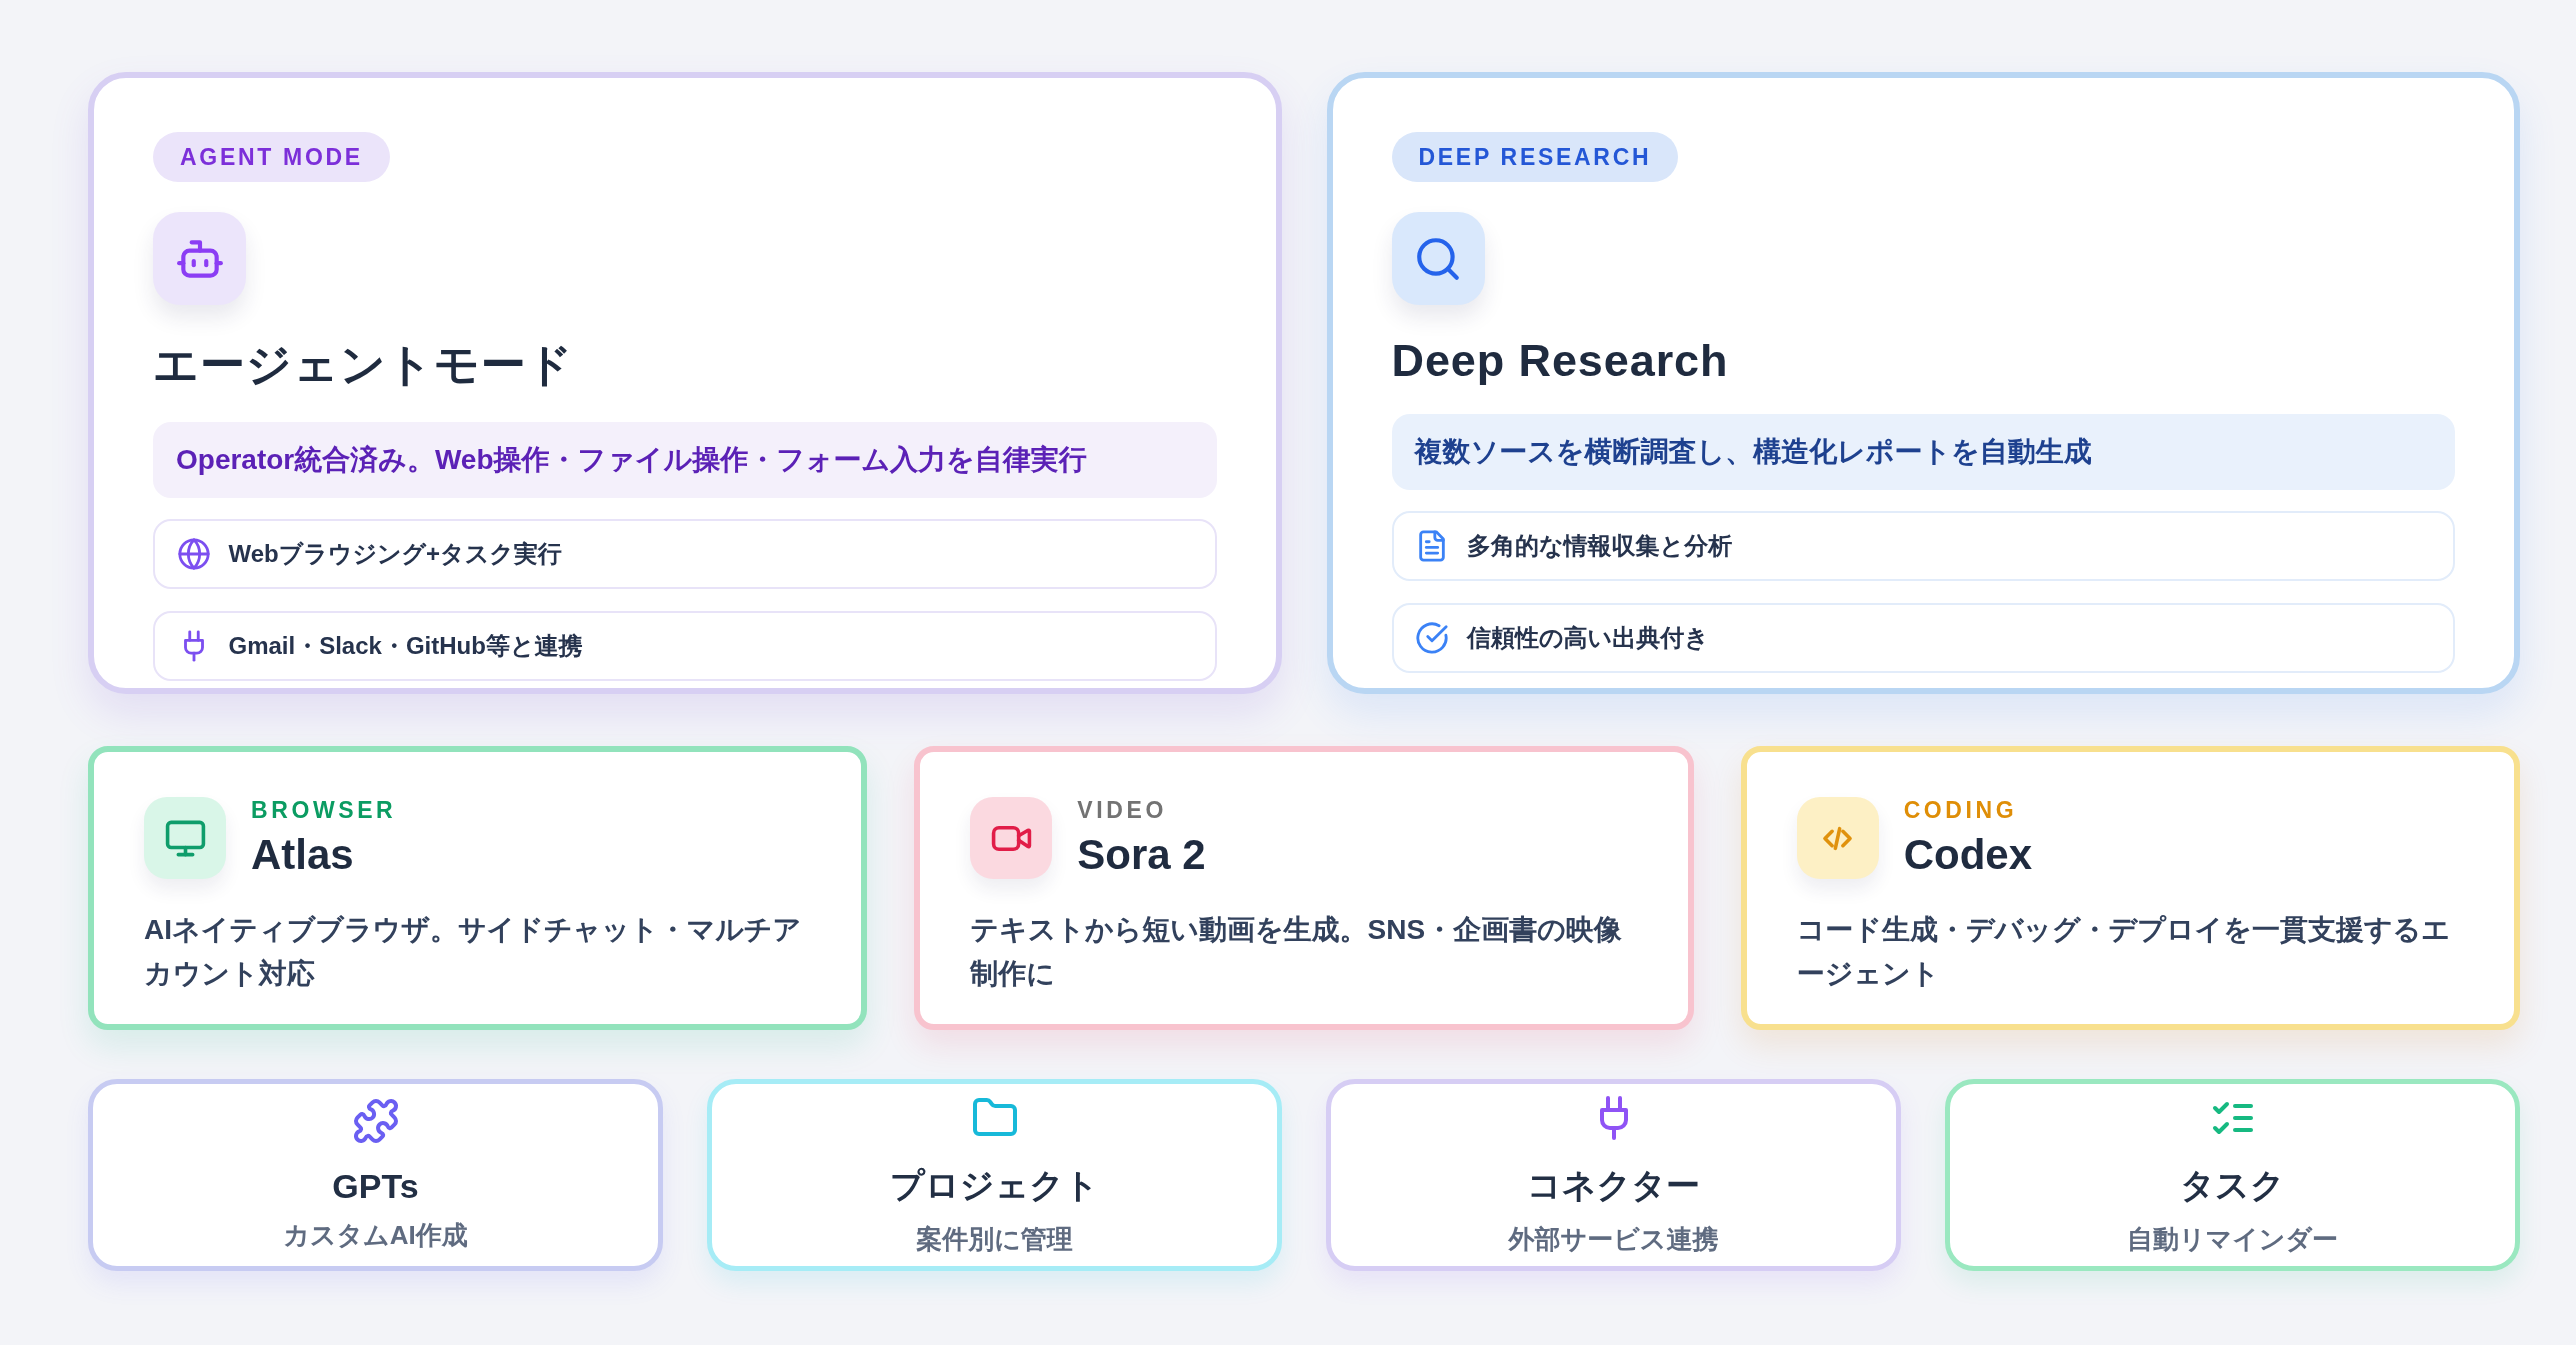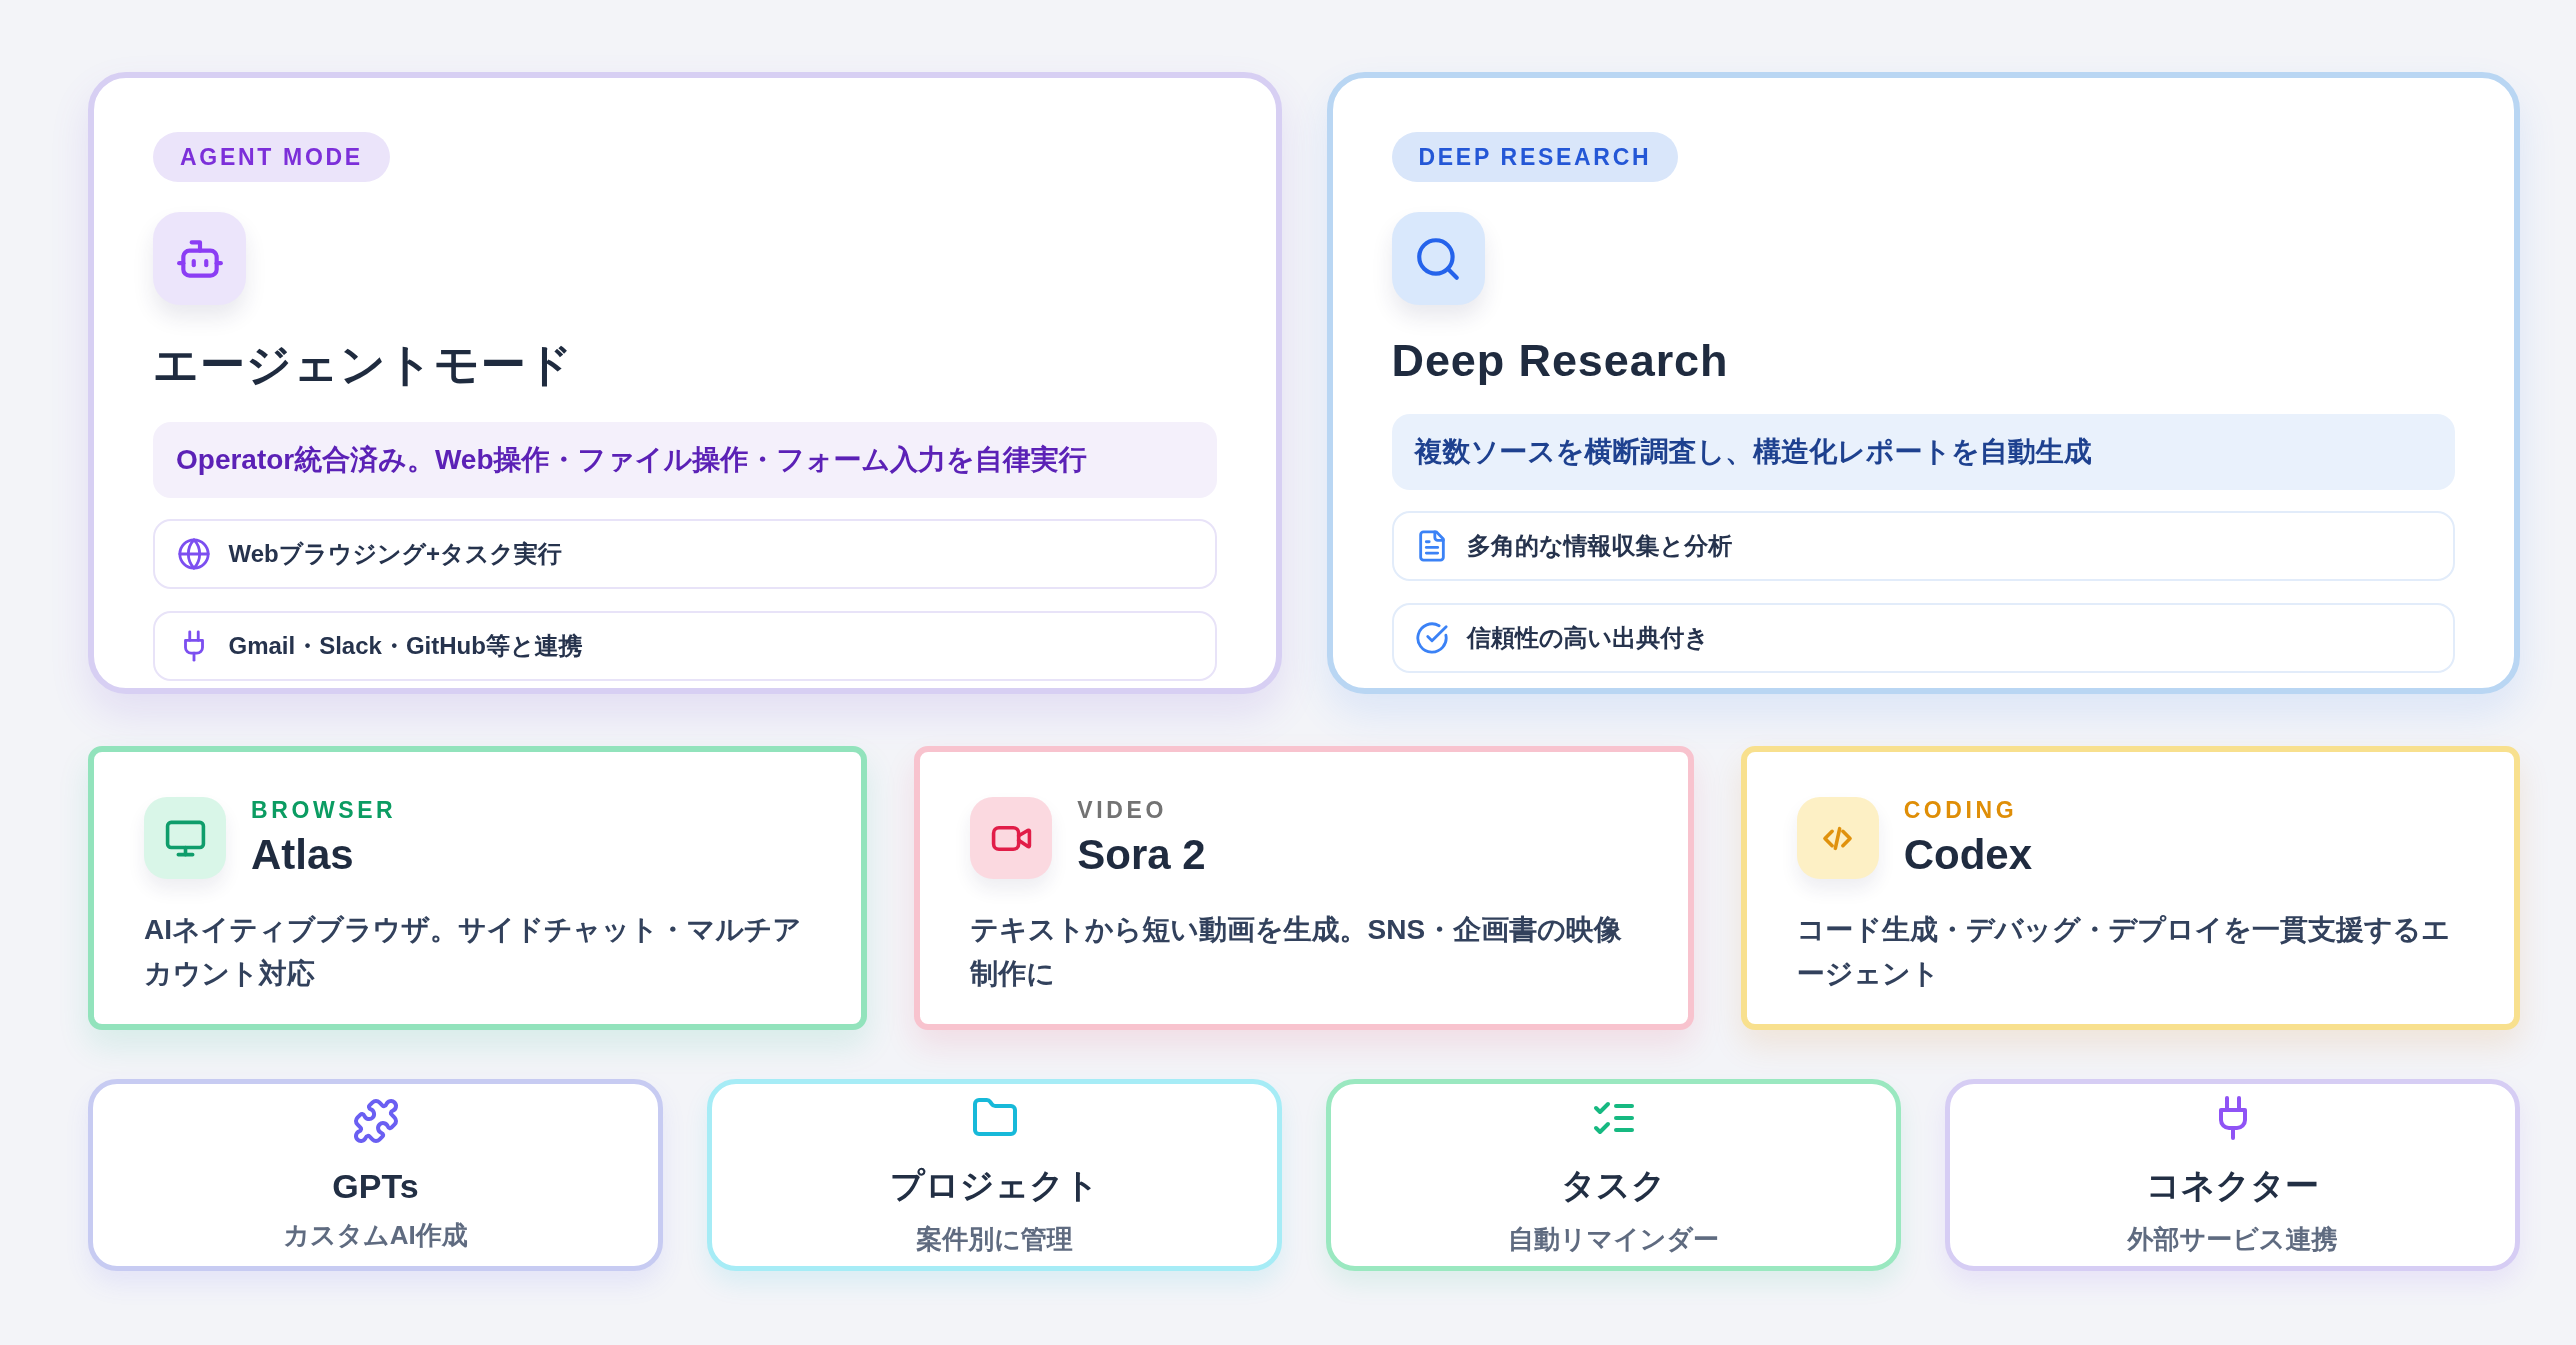--- a/index.html
+++ b/index.html
@@ -67,21 +67,21 @@
   .agent .feature-row{border:2.7px solid #e8e3f8;}
   .research .feature-row{border:2.7px solid #e2ecfa;}
   .feature-icon{display:flex;align-items:center;}
   .agent .feature-icon{color:#7c4ff0;}
   .research .feature-icon{color:#3b82f6;}
   .feature-label{font-size:24px;font-weight:700;color:#26334d;}
   
   .row-products{margin-top:52px;display:grid;grid-template-columns:repeat(3,1fr);gap:47px;}
   .product-card{
     height:284px;box-sizing:border-box;
-    background:#ffffff;border-radius:14px;
+    background:#ffffff;border-radius:20px;
     padding:45px 50px;
   }
   .product-card.atlas{border:6.3px solid #92e3bc;box-shadow:0 16px 32px rgba(16,185,129,.12);}
   .product-card.sora{border:6.3px solid #f8c3ce;box-shadow:0 16px 32px rgba(225,29,72,.10);}
   .product-card.codex{border:6.3px solid #f8e08e;box-shadow:0 16px 32px rgba(217,119,6,.12);}
   .product-head{display:flex;align-items:center;gap:25px;}
   .product-icon{
     width:82px;height:82px;border-radius:23px;flex:0 0 auto;
     display:flex;align-items:center;justify-content:center;
     box-shadow:0 10.7px 18px rgba(40,40,90,.08);
@@ -265,42 +265,42 @@
     <div class="shortcut-card projects">
       <div class="shortcut-icon">
         <svg width="48" height="48" viewBox="0 0 24 24" fill="none" stroke="currentColor" stroke-width="2" stroke-linecap="round" stroke-linejoin="round">
           <path d="M20 20a2 2 0 0 0 2-2V8a2 2 0 0 0-2-2h-7.9a2 2 0 0 1-1.69-.9L9.6 3.9A2 2 0 0 0 7.93 3H4a2 2 0 0 0-2 2v13a2 2 0 0 0 2 2Z"></path>
         </svg>
       </div>
       <div class="shortcut-title">プロジェクト</div>
       <div class="shortcut-sub">案件別に管理</div>
     </div>
 
+    <div class="shortcut-card connectors">
+      <div class="shortcut-icon">
+        <svg width="48" height="48" viewBox="0 0 24 24" fill="none" stroke="currentColor" stroke-width="2" stroke-linecap="round" stroke-linejoin="round">
+          <path d="M12 22v-5"></path>
+            <path d="M9 8V2"></path>
+            <path d="M15 8V2"></path>
+            <path d="M18 8v5a4 4 0 0 1-4 4h-4a4 4 0 0 1-4-4V8z"></path>
+        </svg>
+      </div>
+      <div class="shortcut-title">コネクター</div>
+      <div class="shortcut-sub">外部サービス連携</div>
+    </div>
+
     <div class="shortcut-card tasks">
       <div class="shortcut-icon">
         <svg width="48" height="48" viewBox="0 0 24 24" fill="none" stroke="currentColor" stroke-width="2" stroke-linecap="round" stroke-linejoin="round">
           <path d="m3 17 2 2 4-4"></path>
             <path d="m3 7 2 2 4-4"></path>
             <path d="M13 6h8"></path>
             <path d="M13 12h8"></path>
             <path d="M13 18h8"></path>
         </svg>
       </div>
       <div class="shortcut-title">タスク</div>
       <div class="shortcut-sub">自動リマインダー</div>
     </div>
-
-    <div class="shortcut-card connectors">
-      <div class="shortcut-icon">
-        <svg width="48" height="48" viewBox="0 0 24 24" fill="none" stroke="currentColor" stroke-width="2" stroke-linecap="round" stroke-linejoin="round">
-          <path d="M12 22v-5"></path>
-            <path d="M9 8V2"></path>
-            <path d="M15 8V2"></path>
-            <path d="M18 8v5a4 4 0 0 1-4 4h-4a4 4 0 0 1-4-4V8z"></path>
-        </svg>
-      </div>
-      <div class="shortcut-title">コネクター</div>
-      <div class="shortcut-sub">外部サービス連携</div>
-    </div>
   </div>
 
 </div>
 
 
 </body></html>

